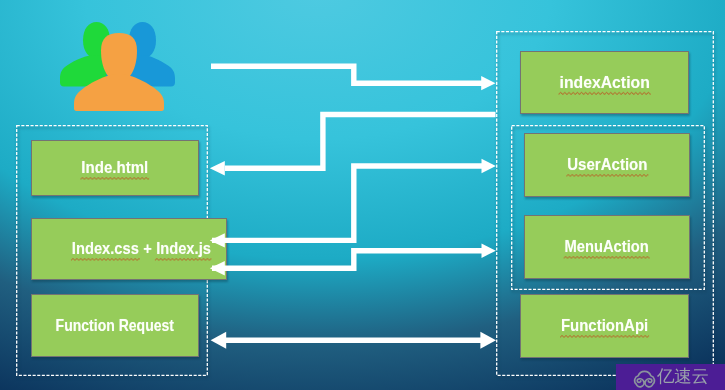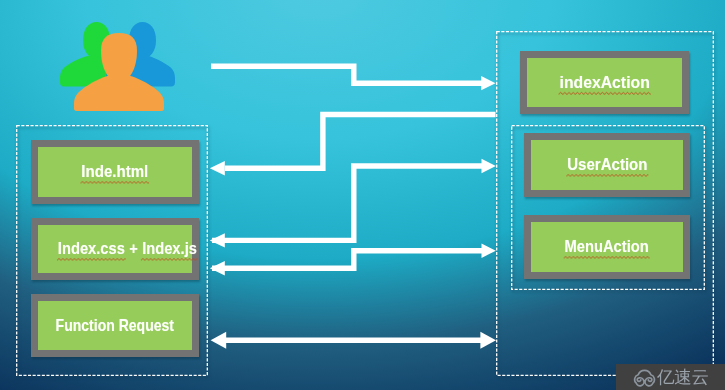--- a/index.html
+++ b/index.html
@@ -21,34 +21,34 @@
 
   
   .dashed{position:absolute;overflow:visible;}
   .dashed rect{fill:none;stroke:#ffffff;stroke-width:1.3;
                stroke-dasharray:3.1 1.5;
                filter:drop-shadow(1.5px 2px 1.6px rgba(8,38,60,0.45));}
 
   
   .gbox{position:absolute;box-sizing:border-box;
         background:#96cc5a;
-        border:7px solid #737373;
+        border:1px solid #737373;
         display:flex;align-items:center;justify-content:center;
         box-shadow:1px 1.5px 2px rgba(10,40,55,0.33);}
   .glabel{color:#fdfffa;font-weight:bold;white-space:nowrap;
           display:inline-block;transform-origin:center center;
           text-shadow:0 0 1px rgba(255,255,255,0.45);}
 
   .sp{position:relative;display:inline-block;}
   .sp > svg.zig{position:absolute;left:-1px;bottom:-3px;width:calc(100% + 2px);height:5px;overflow:visible;}
 
   svg.arrows{position:absolute;left:0;top:0;width:725px;height:390px;}
 
   
-  .wm{position:absolute;background:#404040;display:flex;align-items:center;}
+  .wm{position:absolute;background:#4c1d95;display:flex;}
   .wm-text{color:#9aa2ab;font-family:"DejaVu Sans",sans-serif;}
 </style>
 </head>
 <body>
 
 <div id="stage">
   <div class="bg"></div>
 
   <svg style="position:absolute;left:55px;top:16px;width:125px;height:100px" viewBox="0 0 125 100">
     <g>
@@ -79,27 +79,27 @@
       <pattern id="zigzag" width="4.5" height="5" patternUnits="userSpaceOnUse">
         <path d="M-0.35 3.85 L2.25 1.35 L4.85 3.85" fill="none" stroke="#bf4a1c" stroke-width="0.85"></path>
       </pattern>
     </defs>
   </svg>
 
   <svg class="dashed" style="left:16px;top:125px;width:192px;height:251px;">
     <rect x="0.7" y="0.7" width="190.6" height="249.6"></rect>
     </svg>
 
-  <div class="gbox" style="left:31px;top:140px;width:168px;height:64px;">
+  <div class="gbox" style="left:31px;top:140px;width:168px;height:56px;">
     <span class="glabel" style="font-size:17px;transform:scaleX(0.885)"><span class="sp"><span>Inde.html</span><svg class="zig">
             <rect width="100%" height="5" fill="url(#zigzag)"></rect>
           </svg></span></span>
   </div>
 
-  <div class="gbox" style="left:31px;top:218px;width:168px;height:62px;padding-left:24px;">
+  <div class="gbox" style="left:31px;top:218px;width:196px;height:62px;padding-left:24px;">
     <span class="glabel" style="font-size:17px;transform:scaleX(0.865)"><span class="sp"><span>Index.css</span><svg class="zig">
             <rect width="100%" height="5" fill="url(#zigzag)"></rect>
           </svg></span><span style="padding:0 5px">+</span><span class="sp"><span>Index.js</span><svg class="zig">
             <rect width="100%" height="5" fill="url(#zigzag)"></rect>
           </svg></span></span>
   </div>
 
   <div class="gbox" style="left:31px;top:294px;width:168px;height:63px;text-align:center;">
     <span class="glabel" style="font-size:17px;transform:scaleX(0.825)">Function Request</span>
   </div>
@@ -116,20 +116,25 @@
             <rect width="100%" height="5" fill="url(#zigzag)"></rect>
           </svg></span></span>
   </div>
   <div class="gbox" style="left:524px;top:133px;width:166px;height:64px;text-decoration:underline;">
     <span class="glabel" style="font-size:17px;transform:scaleX(0.885)"><span class="sp"><span>UserAction</span><svg class="zig">
             <rect width="100%" height="5" fill="url(#zigzag)"></rect>
           </svg></span></span>
   </div>
   <div class="gbox" style="left:524px;top:215px;width:166px;height:64px;text-decoration:underline;">
     <span class="glabel" style="font-size:17px;transform:scaleX(0.866)"><span class="sp"><span>MenuAction</span><svg class="zig">
+            <rect width="100%" height="5" fill="url(#zigzag)"></rect>
+          </svg></span></span>
+  </div>
+  <div class="gbox" style="left:520px;top:294px;width:169px;height:64px;">
+    <span class="glabel" style="font-size:17px;transform:scaleX(0.880)"><span class="sp"><span>FunctionApi</span><svg class="zig">
             <rect width="100%" height="5" fill="url(#zigzag)"></rect>
           </svg></span></span>
   </div>
 
   <svg class="arrows" viewBox="0 0 725 390">
     <g fill="none" stroke="#ffffff" stroke-width="5.4" stroke-linecap="butt" stroke-linejoin="miter">
       <path d="M211 66.3 H353.8 V83.2 H482"></path>
       <path d="M495.5 114.5 H322.9 V168.2 H225"></path>
       <path d="M212 240.4 H353.8 V166 H482"></path>
       <path d="M212 268.3 H353.8 V250.7 H482"></path>

